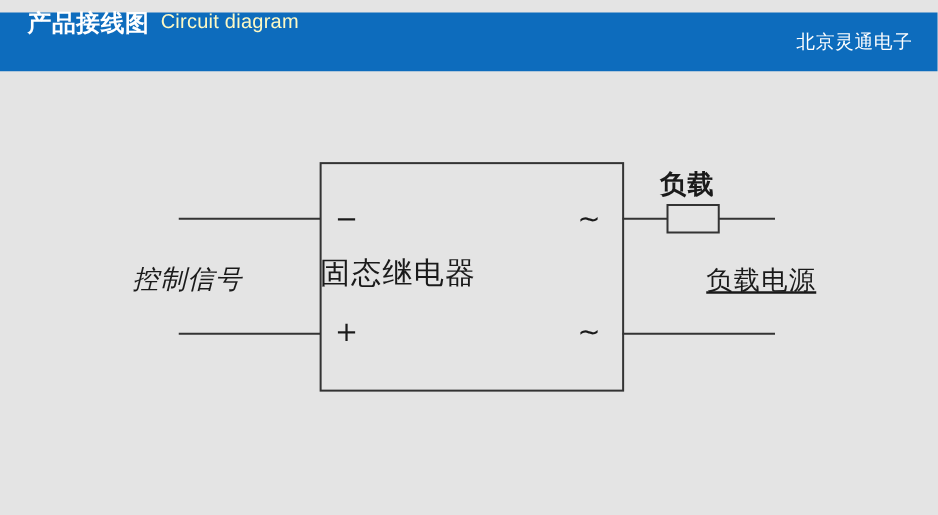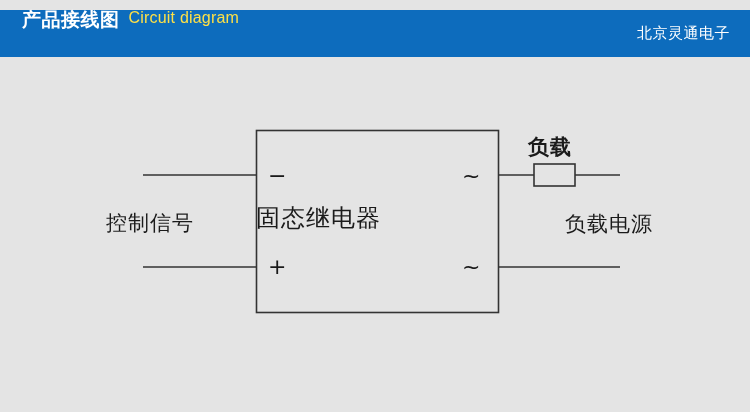--- a/index.html
+++ b/index.html
@@ -35,21 +35,21 @@
     white-space: nowrap;
   }
   #header-title-cn {
     color: #ffffff;
     font-size: 19px;
     font-weight: bold;
     letter-spacing: 0.5px;
     line-height: 1;
   }
   #header-title-en {
-    color: #fde047;
+    color: #fef9c3;
     font-size: 16px;
     font-weight: normal;
     letter-spacing: 0.2px;
     line-height: 1;
   }
   #header-right {
     position: absolute;
     right: 20px;
     top: 0;
     height: 47px;
@@ -88,33 +88,35 @@
     width: 242px;
     text-align: left;
     font-size: 24px;
     letter-spacing: 1px;
   }
   #control-signal-label {
     left: 106px;
     top: 152px;
     font-size: 21px;
     letter-spacing: 1px;
+    font-style: italic;
   }
   #load-label {
     left: 528px;
     top: 76px;
     font-size: 21px;
     letter-spacing: 1px;
     font-weight: bold;
   }
   #load-power-label {
     left: 565px;
     top: 153px;
     font-size: 21px;
     letter-spacing: 1px;
+    text-decoration: underline;
   }
   .terminal-mark {
     position: absolute;
     color: #1a1a1a;
     font-family: "DejaVu Sans", "Liberation Sans", sans-serif;
     font-size: 22px;
     line-height: 1;
   }
   #terminal-minus { left: 268px; top: 108px; }
   #terminal-plus  { left: 268px; top: 199px; }

